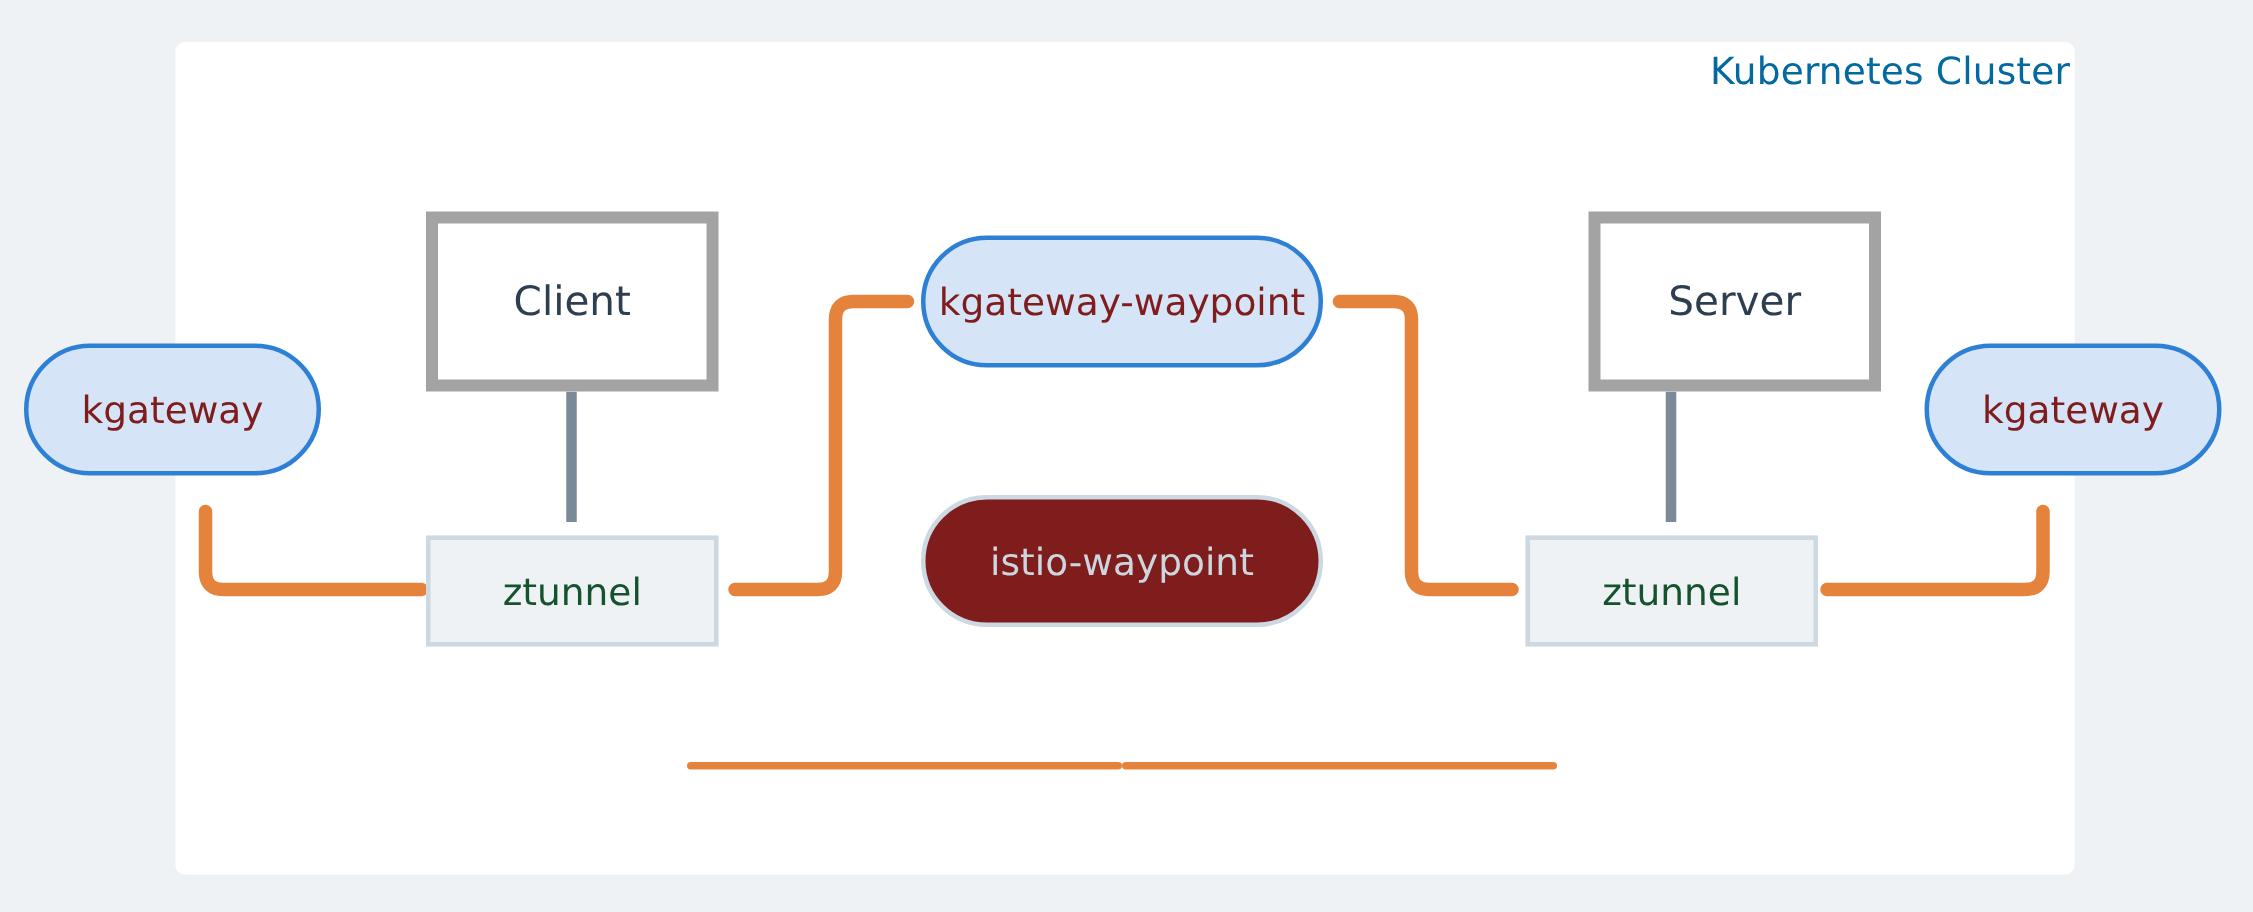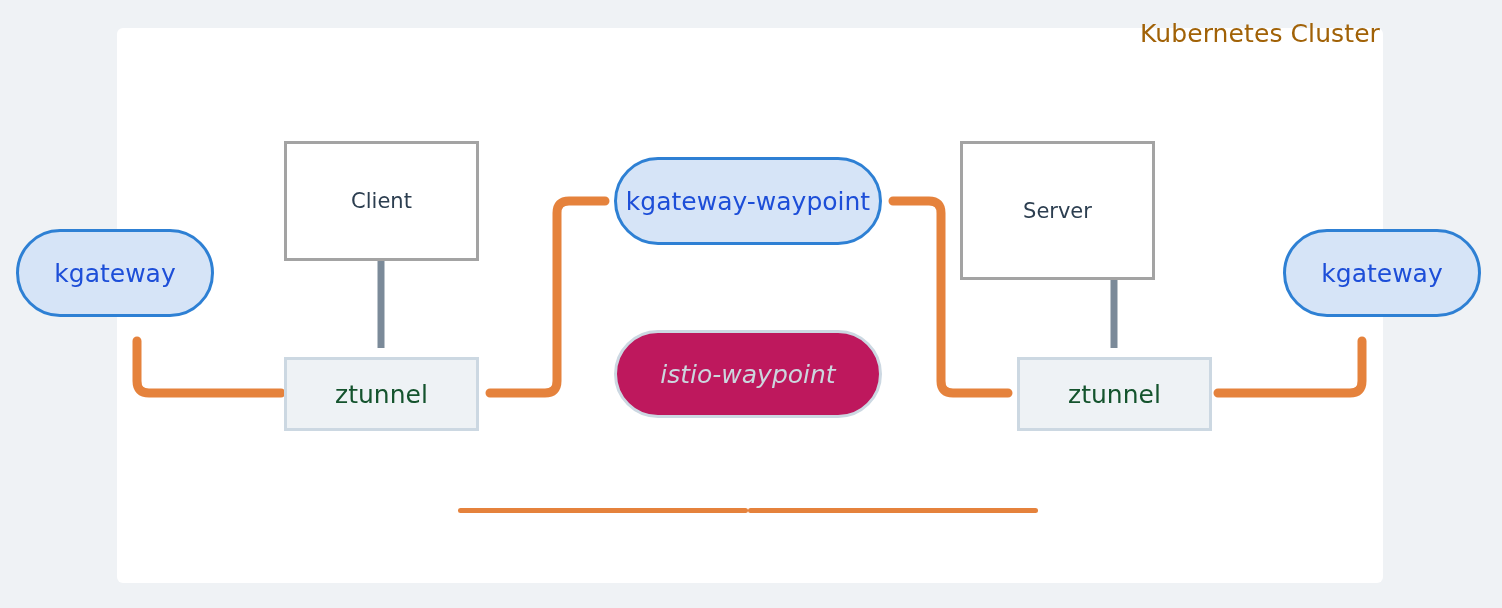--- a/index.html
+++ b/index.html
@@ -23,24 +23,24 @@
     left: 117px;
     top: 28px;
     width: 1266px;
     height: 555px;
     background: #ffffff;
     border-radius: 6px;
   }
   #cluster-title {
     position: absolute;
     right: 1502px - 1383px;
-    top: 19px;
+    top: 33px;
     right: 122px;
     font-size: 25px;
-    color: #a16207;
+    color: #0369a1;
     letter-spacing: 0.1px;
     white-space: nowrap;
   }
   
   #edges {
     position: absolute;
     left: 0;
     top: 0;
     width: 1502px;
     height: 608px;
@@ -54,46 +54,45 @@
     align-items: center;
     justify-content: center;
     text-align: center;
   }
   .node-label {
     white-space: nowrap;
   }
   
   .node-rect {
     background: #ffffff;
-    border: 3px solid #a3a3a3;
-    font-size: 21px;
+    border: 8px solid #a3a3a3;
+    font-size: 27px;
     color: #2c3e50;
   }
   
   .node-rect-muted {
     background: #eef2f5;
     border: 3px solid #ccd8e2;
     font-size: 25px;
     color: #14532d;
   }
   
   .node-pill {
     background: #d6e4f7;
     border: 3px solid #2e80d4;
     border-radius: 999px;
     font-size: 25px;
-    color: #1d4ed8;
+    color: #7f1d1d;
   }
   .node-pill-muted {
-    background: #be185d;
+    background: #7f1d1d;
     border: 3px solid #ccd8e2;
     border-radius: 999px;
     font-size: 25px;
     color: #ccd6de;
-    font-style: italic;
   }
   
   #legend {
     position: absolute;
     left: 458px;
     top: 494px;
     width: 580px;
     height: 32px;
     display: flex;
     align-items: center;
@@ -148,21 +147,21 @@
   </div>
 
   <div class="node node-pill" style="left:614px; top:157px; width:268px; height:88px;">
     <span class="node-label">kgateway-waypoint</span>
   </div>
 
   <div class="node node-pill-muted" style="left:614px; top:330px; width:268px; height:88px;">
     <span class="node-label">istio-waypoint</span>
   </div>
 
-  <div class="node node-rect" style="left:960px; top:141px; width:195px; height:139px;">
+  <div class="node node-rect" style="left:1059px; top:141px; width:195px; height:120px;">
     <span class="node-label">Server</span>
   </div>
 
   <div class="node node-rect-muted" style="left:1017px; top:357px; width:195px; height:74px;">
     <span class="node-label">ztunnel</span>
   </div>
 
   <div class="node node-pill" style="left:1283px; top:229px; width:198px; height:88px;">
     <span class="node-label">kgateway</span>
   </div>

